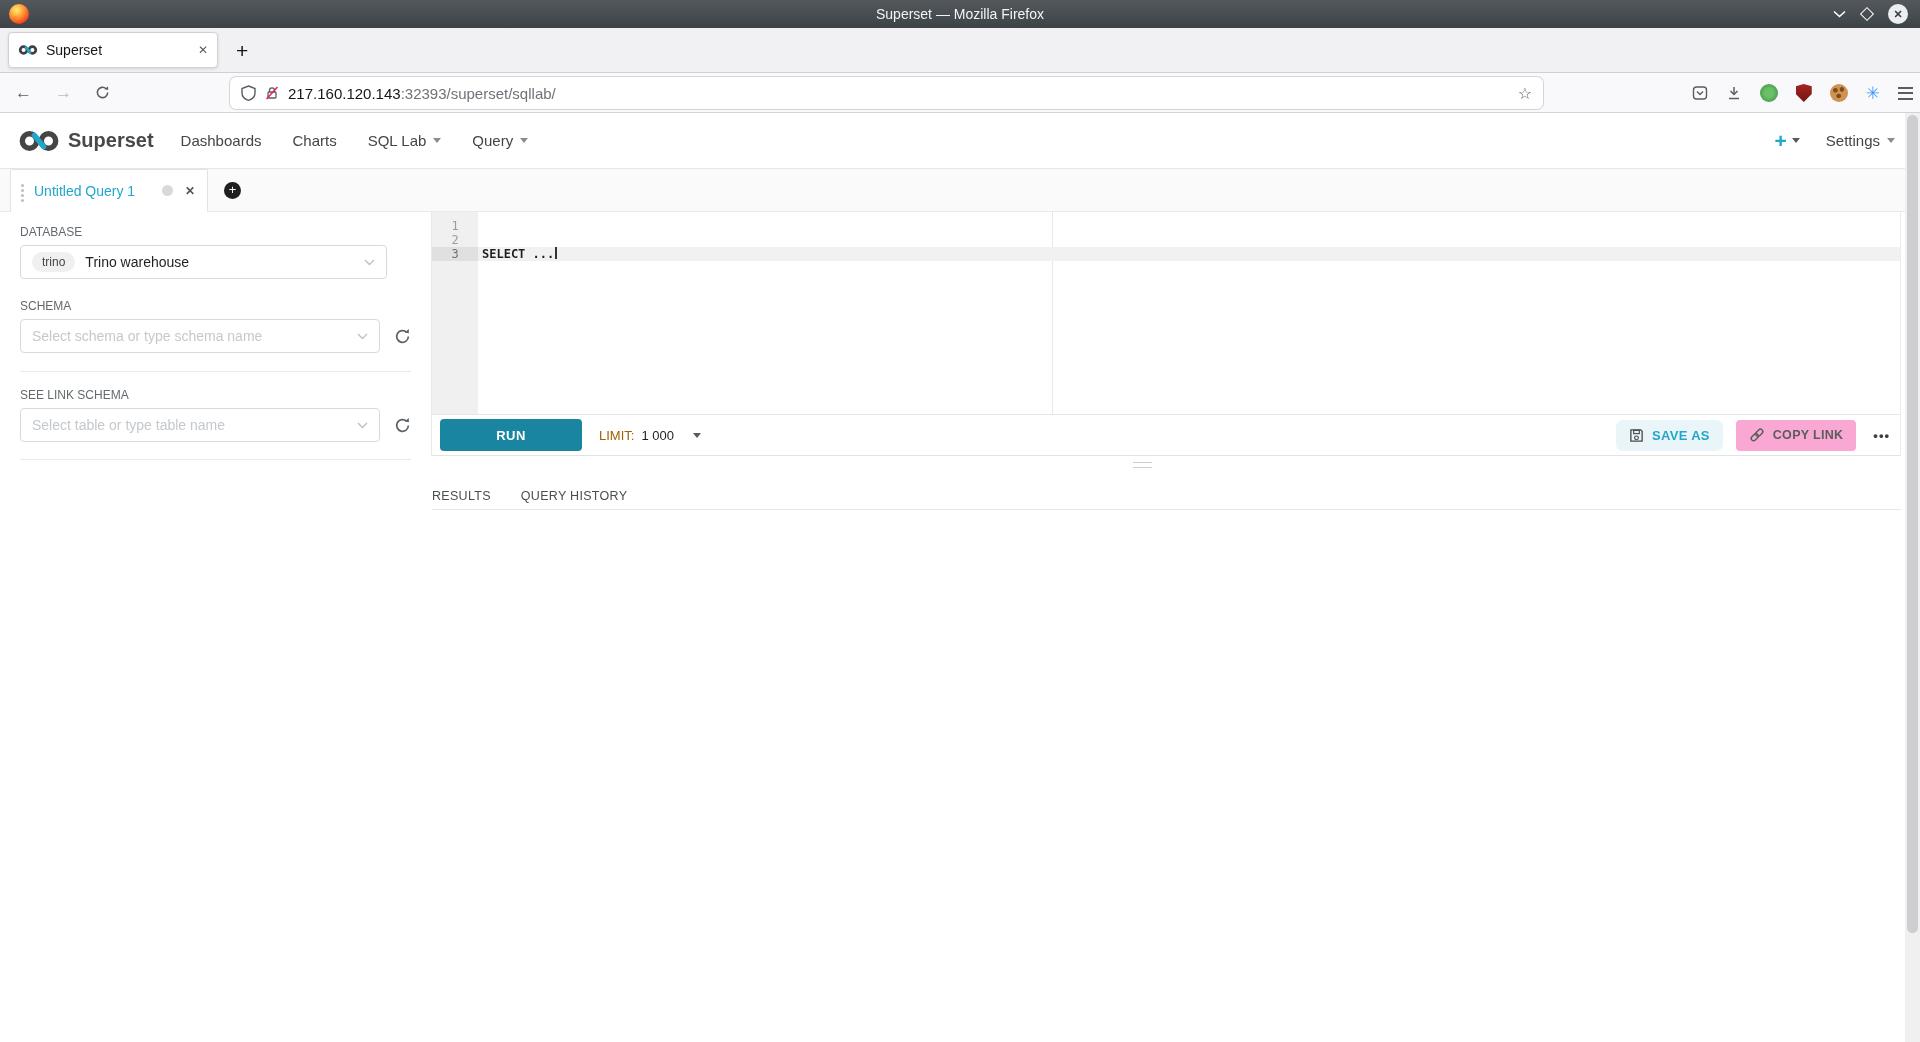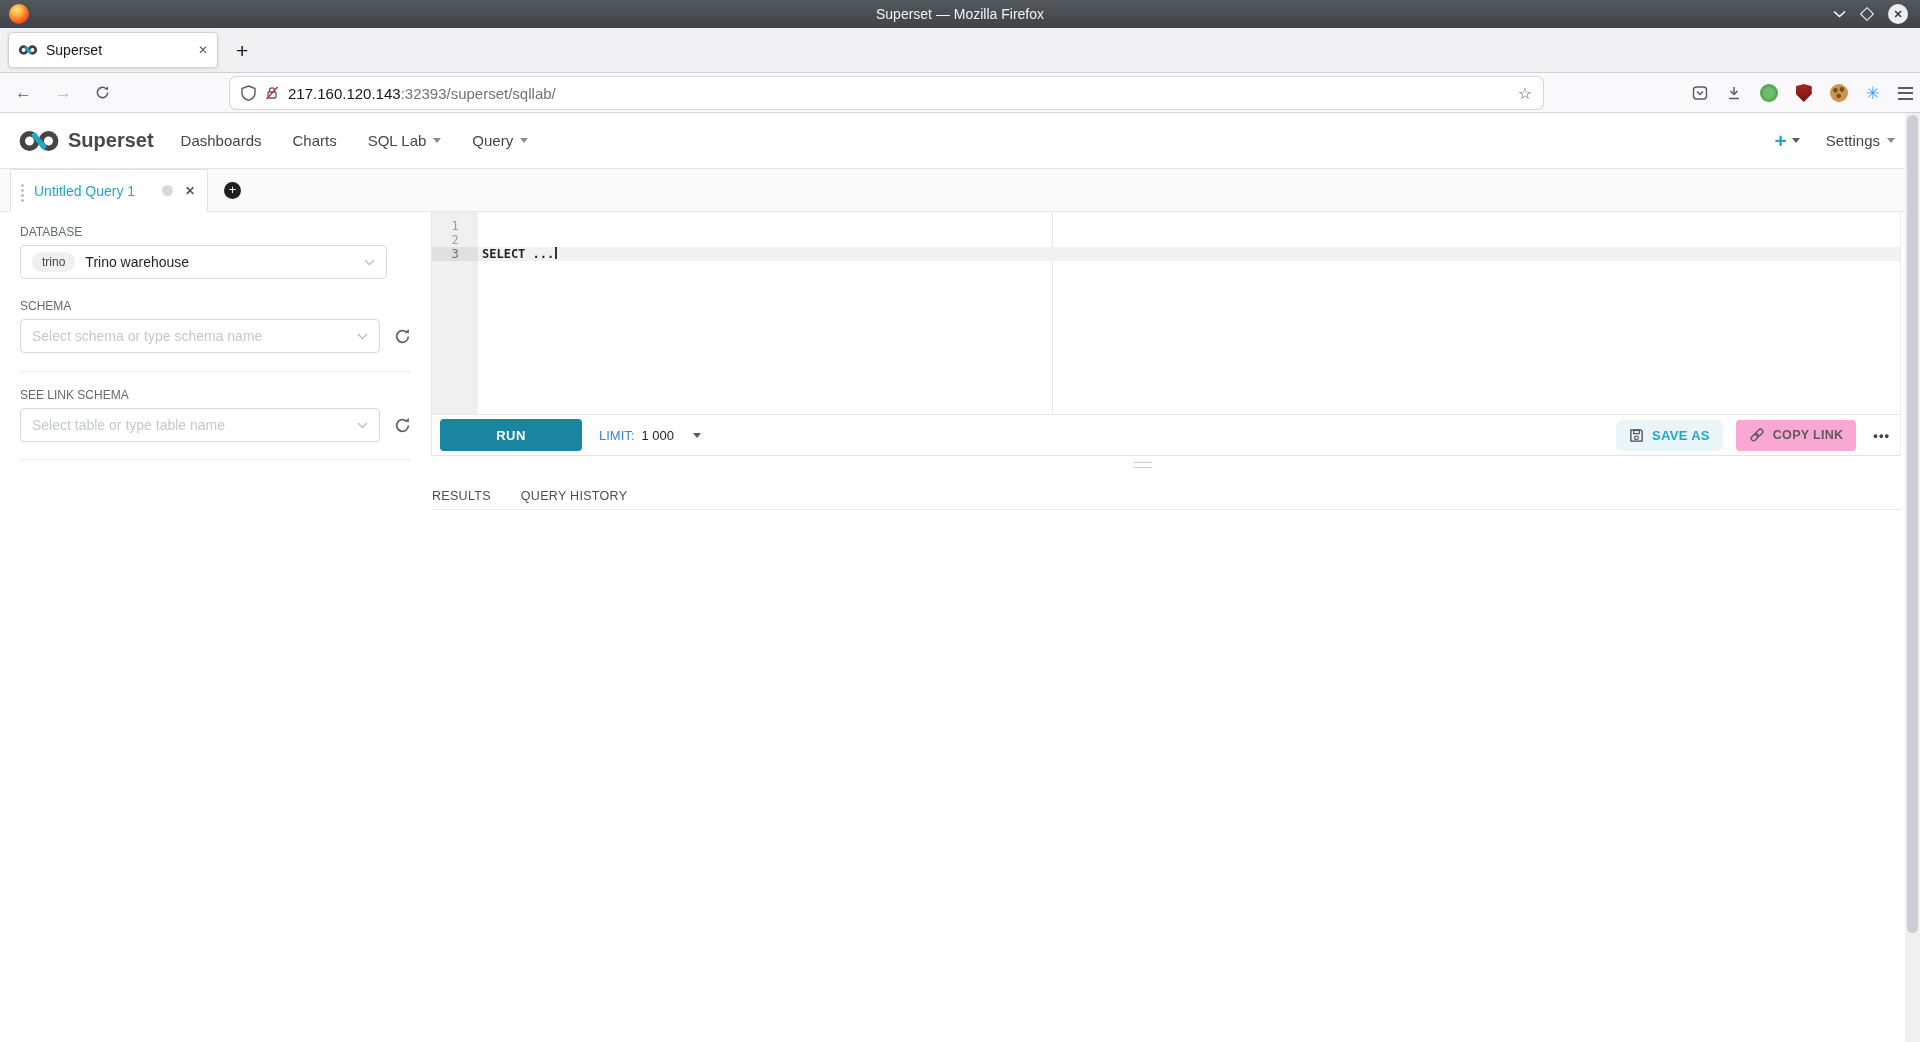--- a/index.html
+++ b/index.html
@@ -110,21 +110,21 @@
   .ed-row.kw .txt { color:#1f1f1f; font-weight:bold; }
   .ed-row.active-row { background:#f1f1f1; }
   .ed-row.active-row .gut { background:#e0e0e0; color:#6f6f6f; }
   .cursor { display:inline-block; width:2px; height:12px; background:#333; margin-left:1px; vertical-align:-2px; }
 
   .sql-toolbar { height:42px; background:#fff; border-top:1px solid #e6e6e6; border-bottom:1px solid #e3e3e3;
                  display:flex; align-items:center; padding:0 6px 0 8px; }
   .run-btn { width:142px; height:32px; background:#1985a0; color:#fff; border:none; border-radius:4px;
              font-family:inherit; font-size:13px; font-weight:bold; letter-spacing:.4px; }
   .limit { margin-left:17px; display:flex; align-items:center; font-size:13px; gap:7px; }
-  .limit-label { color:#3b82f6;text-align:right; } .limit-value { color:#1f1f1f; }
+  .limit-label { color:#a16207;text-align:right; } .limit-value { color:#1f1f1f; }
   .limit .caret { border-top-color:#595959; margin-left:12px; border-left-width:4px; border-right-width:4px; }
   .tb-right { margin-left:auto; display:flex; align-items:center; gap:13px; }
   .saveas-btn { height:31px; padding:0 13px; background:#e9f5f9; border:none; border-radius:7px;
                 color:#20a7c9; font-family:inherit; font-weight:bold; font-size:13px; letter-spacing:.3px;
                 display:flex; align-items:center; gap:8px; }
   .copylink-btn { height:31px; padding:0 13px; background:#f9a8d4; border:none; border-radius:4px;
                   color:#5c5c5c; font-family:inherit; font-weight:bold; font-size:12.5px; letter-spacing:.3px;
                   display:flex; align-items:center; gap:8px; }
   .more-btn { font-size:13px; color:#3f3f3f; font-weight:bold; letter-spacing:1px; padding:0 4px; }
 

